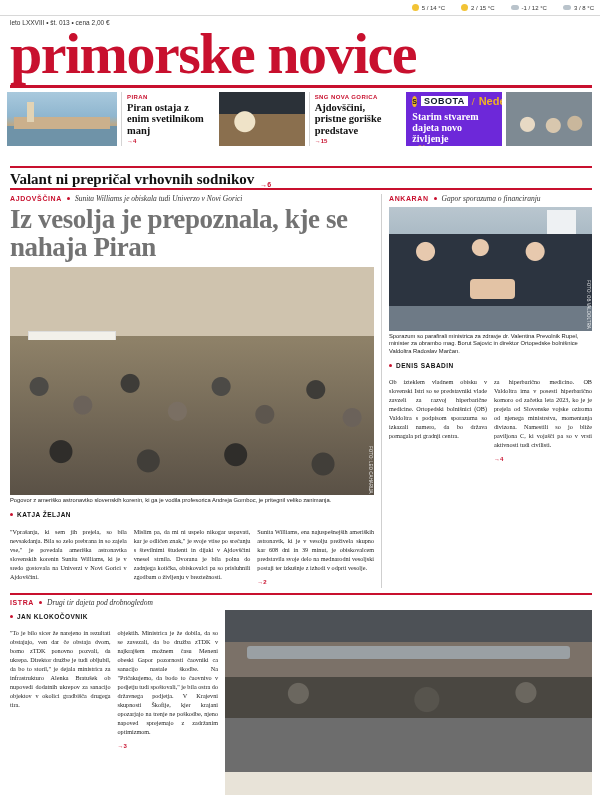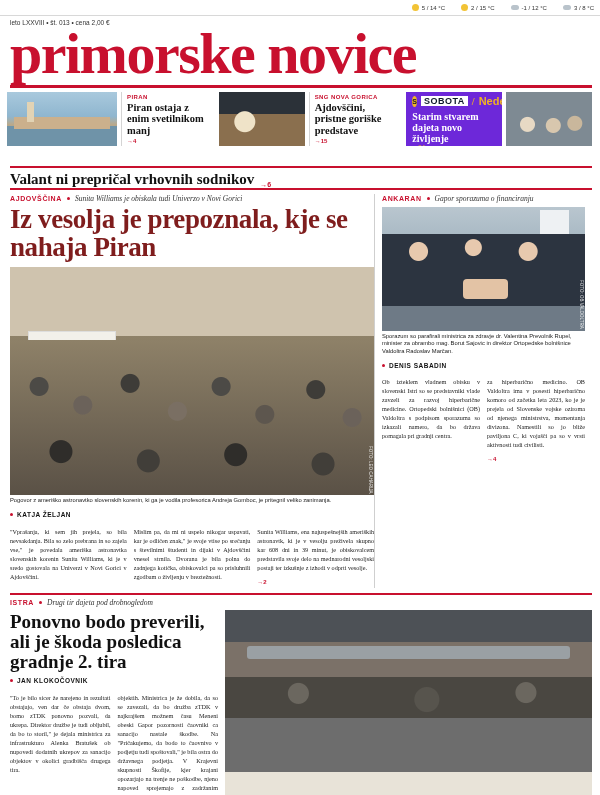--- a/index.html
+++ b/index.html
@@ -122,39 +122,39 @@
     margin: 16px 8px 0 10px; border-top: 2px solid #c8102e; border-bottom: 2px solid #c8102e;
     height: 24px; display: flex; align-items: flex-end; gap: 6px;
   }
   .banner-title {
     font-family: "Liberation Serif", serif; font-weight: bold; font-size: 15px; color: #111;
   }
   .banner-page { font-family: "Liberation Sans", sans-serif; font-size: 7px; color: #c8102e; font-weight: bold; }
 
   
   .main {
-    display: flex; padding: 4px 8px 0 10px; 
+    display: flex; padding: 4px 8px 0 10px; gap: 7px;
   }
   .col-left { width: 364px; }
   .col-right { width: 211px; border-left: 1px solid #cfcfcf; padding-left: 7px; }
 
   .kicker-row {
     display: flex; align-items: center; gap: 5px; margin-bottom: 3px;
   }
   .kicker {
     font-family: "Liberation Sans", sans-serif; font-weight: bold; font-size: 7px;
     color: #c8102e; letter-spacing: 0.6px;
   }
   .dot { width: 3px; height: 3px; border-radius: 50%; background: #c8102e; display: inline-block; }
   .standfirst {
     font-family: "Liberation Serif", serif; font-style: italic; font-size: 7.5px; color: #333;
   }
   .headline-xl {
     font-family: "Liberation Serif", serif; font-weight: bold; font-size: 27px;
-    line-height: 1.02; letter-spacing: -0.4px; margin: 2px 0 6px 0; color: #7f1d1d;
+    line-height: 1.02; letter-spacing: -0.4px; margin: 2px 0 6px 0; color: #737373;
   }
   .headline-md {
     font-family: "Liberation Serif", serif; font-weight: bold; font-size: 19px;
     line-height: 1.05; margin: 2px 0 6px 0; color: #111;
   }
 
   .photo-hall {
     width: 100%; height: 228px; position: relative; overflow: hidden;
     background: linear-gradient(#cdbfa8 0%, #b7a78e 18%, #8e8168 30%, #6a5f4d 100%);
   }
@@ -398,21 +398,20 @@
 
   <div class="bottom">
     <div class="kicker-row">
       <span class="kicker">ISTRA</span>
       <span class="dot"></span>
       <span class="standfirst">Drugi tir dajeta pod drobnogledom</span>
     </div>
 
     <div class="bottom-grid">
       <div class="bottom-left">
-        <div class="headline-md">Ponovno bodo preverili, ali je škoda posledica gradnje 2. tira</div>
         <div class="byline-row">
           <span class="dot"></span>
           <span class="byline">JAN KLOKOČOVNIK</span>
         </div>
         <div class="body-cols-2">
           <div class="bodycol">
             <p class="body">"To je bilo sicer že narejeno in rezultati obstajajo, ven dar če obstaja dvom, bomo zTDK ponovno pozvali, da ukrepa. Direktor družbe je tudi obljubil, da bo to storil," je dejala ministrica za infrastrukturo Alenka Bratušek ob nupovedi dodatnih ukrepov za sanacijo objektov v okolici gradbišča drugega tira.</p>
           </div>
           <div class="bodycol">
             <p class="body">objektih. Ministrica je že dobila, da so se zavezali, da bo družba zTDK v najkrajšem možnem času Meneni obeski Gapor pozornosti čaovniki ca sanacijo nastale škodbe. Na "Pričakujemo, da bodo to čaovnivo v podjetju tudi spoštovali," je bila ostra do državnega podjetja. V Krajevni skupnosti Škofije, kjer krajani opozarjajo na trenje ne poškodbe, njeno napoved sprejemajo z zadržanim optimizmom.</p>

